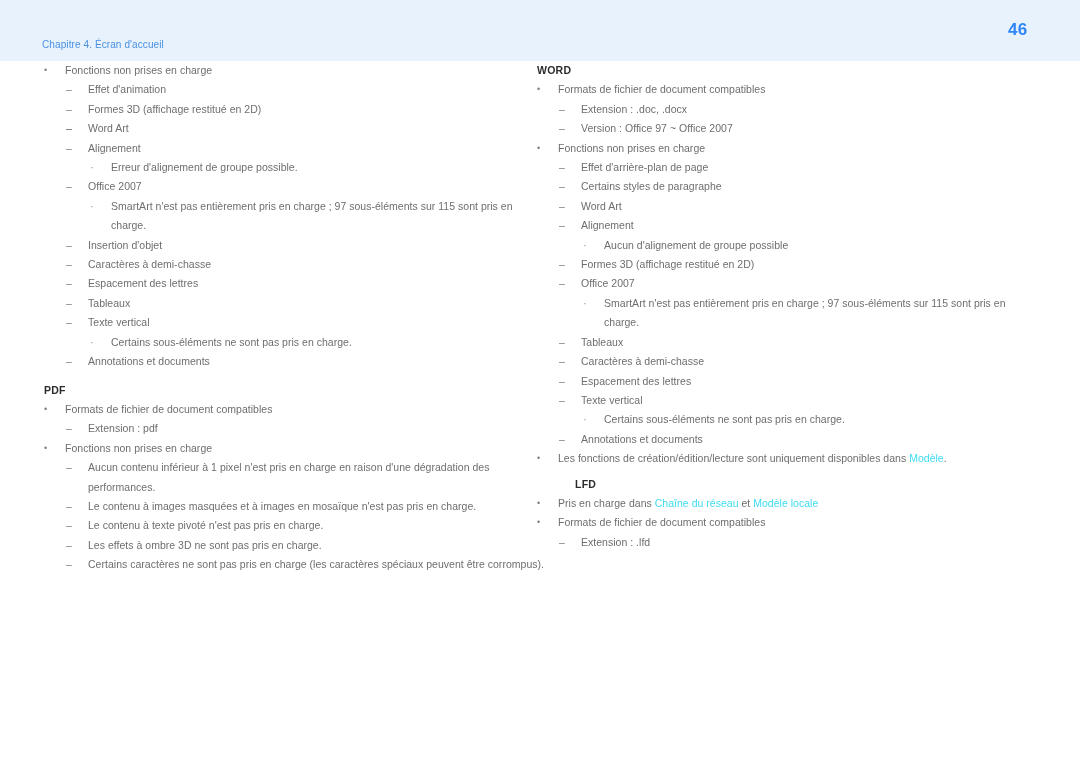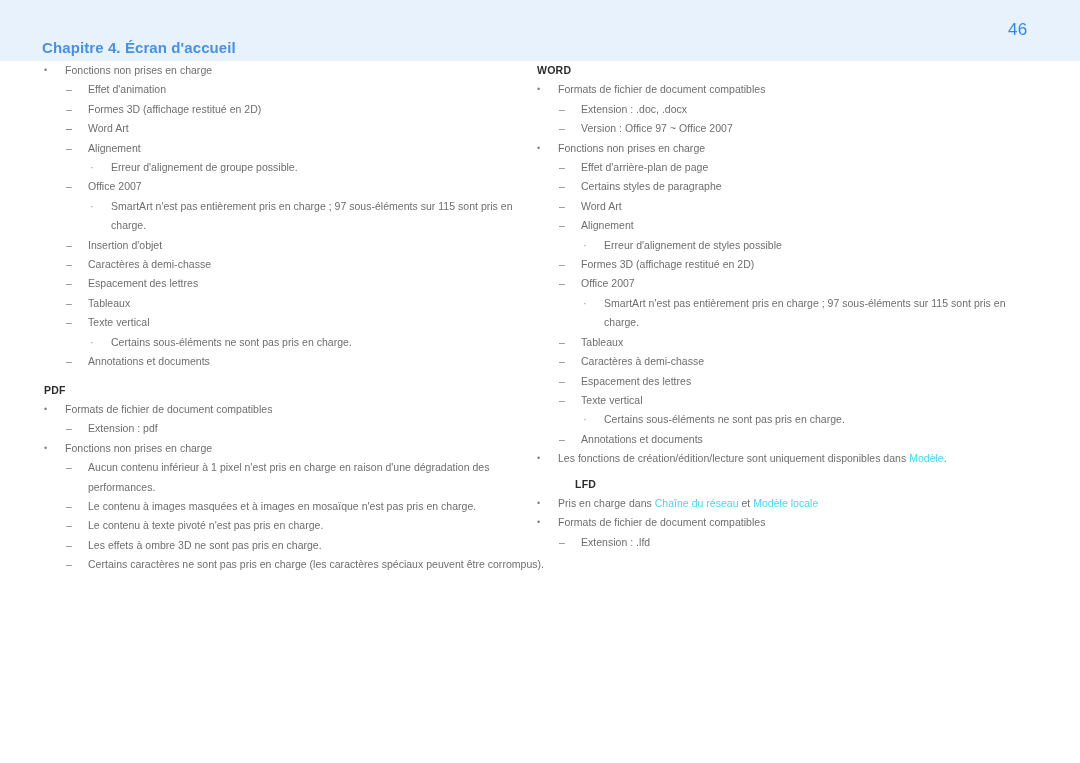--- a/index.html
+++ b/index.html
@@ -23,32 +23,32 @@
     left: 0;
     top: 0;
     width: 1080px;
     height: 61px;
     background: #e8f2fd;
   }
   .chapter-label {
     position: absolute;
     left: 42px;
     top: 39px;
-    font-size: 15px;
-    font-weight: bold;
+    font-size: 10px;
+    font-weight: normal;
     color: #4a90e2;
     letter-spacing: 0.1px;
     white-space: nowrap;
   }
   .page-number {
     position: absolute;
     left: 1008px;
     top: 20px;
     font-size: 17px;
-    font-weight: normal;
+    font-weight: bold;
     color: #2f86f6;
     letter-spacing: 0.2px;
   }
 
   
   .page-body {
     position: absolute;
     left: 0;
     top: 61px;
     width: 1080px;
@@ -163,21 +163,21 @@
 
     <div id="right-word-list">
         <div class="row lv1"><span class="mk">•</span><span>Formats de fichier de document compatibles</span></div>
         <div class="row lv2"><span class="mk">–</span><span>Extension : .doc, .docx</span></div>
         <div class="row lv2"><span class="mk">–</span><span>Version : Office 97 ~ Office 2007</span></div>
         <div class="row lv1"><span class="mk">•</span><span>Fonctions non prises en charge</span></div>
         <div class="row lv2"><span class="mk">–</span><span>Effet d'arrière-plan de page</span></div>
         <div class="row lv2"><span class="mk">–</span><span>Certains styles de paragraphe</span></div>
         <div class="row lv2"><span class="mk">–</span><span>Word Art</span></div>
         <div class="row lv2"><span class="mk">–</span><span>Alignement</span></div>
-        <div class="row lv3"><span class="mk">·</span><span>Erreur d'alignement de styles possible</span></div>
+        <div class="row lv3"><span class="mk">·</span><span>Aucun d'alignement de groupe possible</span></div>
         <div class="row lv2"><span class="mk">–</span><span>Formes 3D (affichage restitué en 2D)</span></div>
         <div class="row lv2"><span class="mk">–</span><span>Office 2007</span></div>
         <div class="row lv3 wrap-2"><span class="mk">·</span><span>SmartArt n'est pas entièrement pris en charge ; 97 sous-éléments sur 115 sont pris en charge.</span></div>
         <div class="row lv2"><span class="mk">–</span><span>Tableaux</span></div>
         <div class="row lv2"><span class="mk">–</span><span>Caractères à demi-chasse</span></div>
         <div class="row lv2"><span class="mk">–</span><span>Espacement des lettres</span></div>
         <div class="row lv2"><span class="mk">–</span><span>Texte vertical</span></div>
         <div class="row lv3"><span class="mk">·</span><span>Certains sous-éléments ne sont pas pris en charge.</span></div>
         <div class="row lv2"><span class="mk">–</span><span>Annotations et documents</span></div>
       </div>

